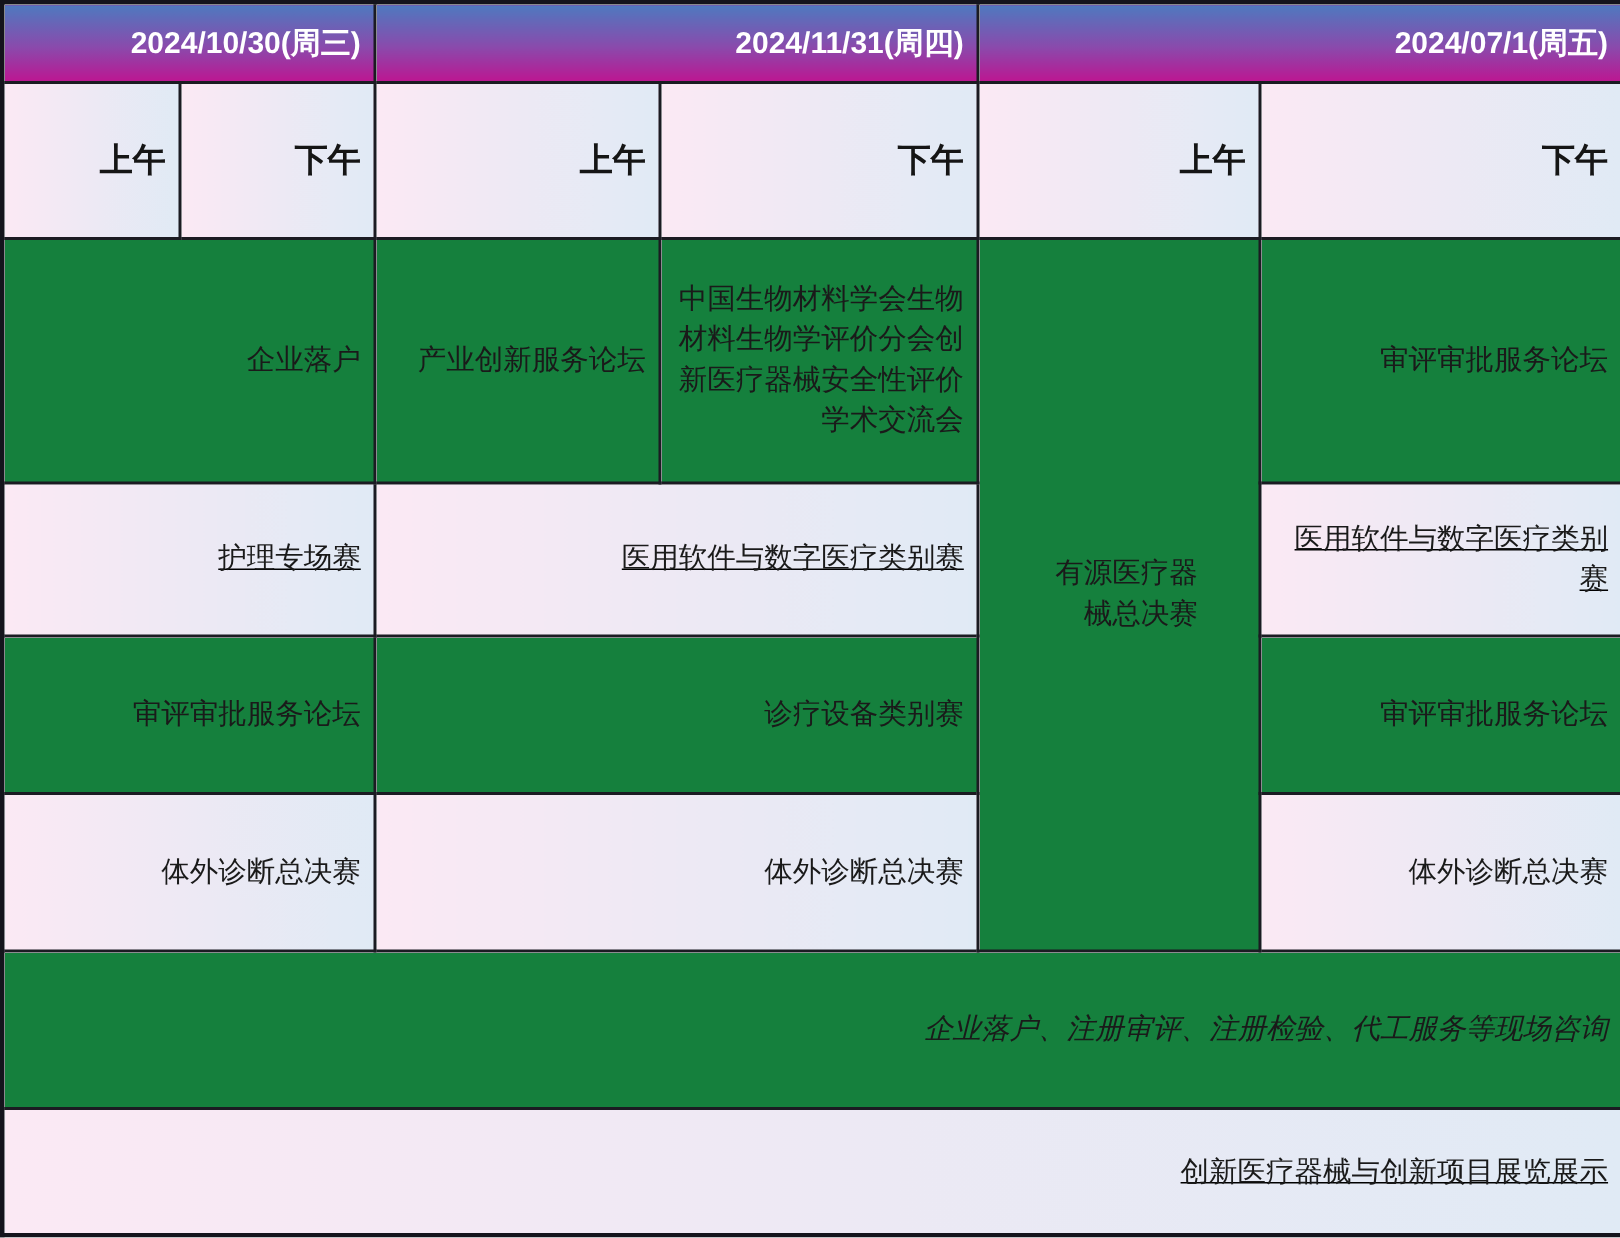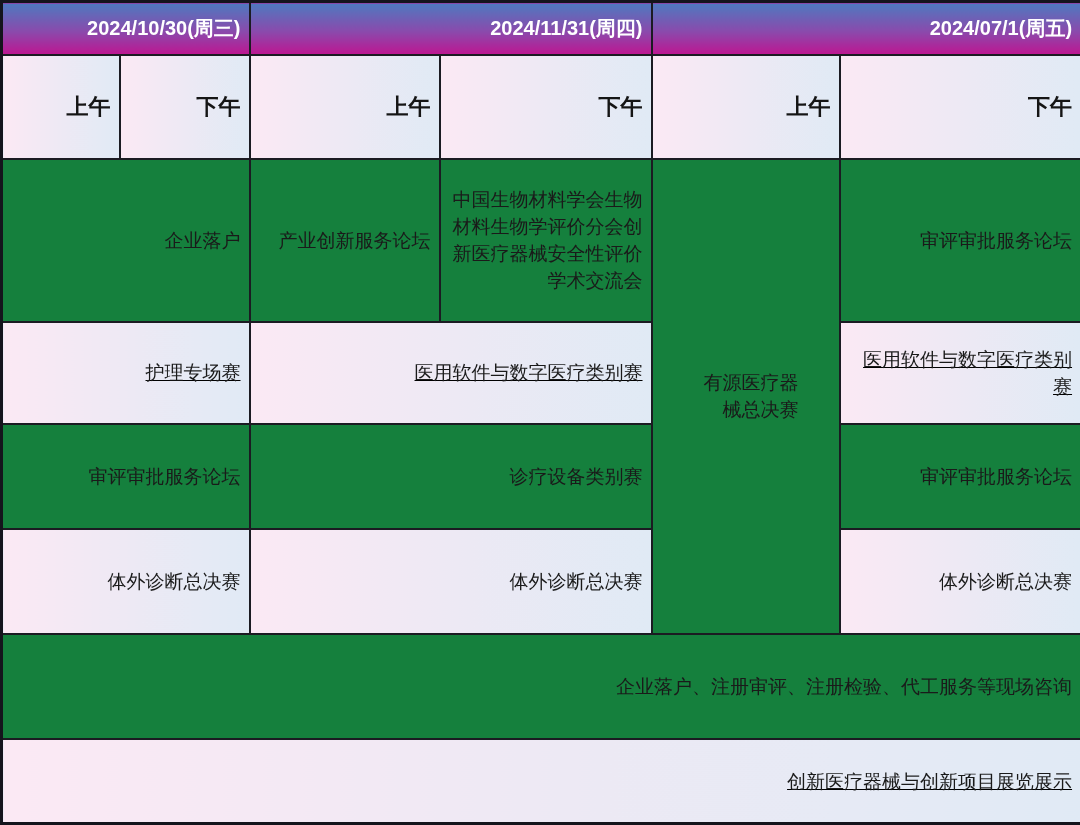--- a/index.html
+++ b/index.html
@@ -51,21 +51,21 @@
     line-height: 27px;
     font-weight: normal;
   }
   td.white { background: #15803d; margin-top: 34px; }
   td.grad  { background: linear-gradient(90deg, #fbe9f4 0%, #ece9f4 55%, #e0eaf5 100%); }
   tr.r-periods   { height: 102px; }
   tr.r-forums    { height: 161px; }
   tr.r-comp1     { height: 101px; text-decoration: underline; }
   tr.r-comp2     { height: 103px; }
   tr.r-comp3     { height: 104px; }
-  tr.r-consult   { height: 104px; }
+  tr.r-consult   { height: 104px; font-style: italic; }
   tr.r-exhibit   { height: 83px; text-decoration: underline; }
   .narrow {
     max-width: 106px;
     margin: 0 auto;
   }
 </style>
 </head>
 <body>
 
 <div class="schedule-wrap">

